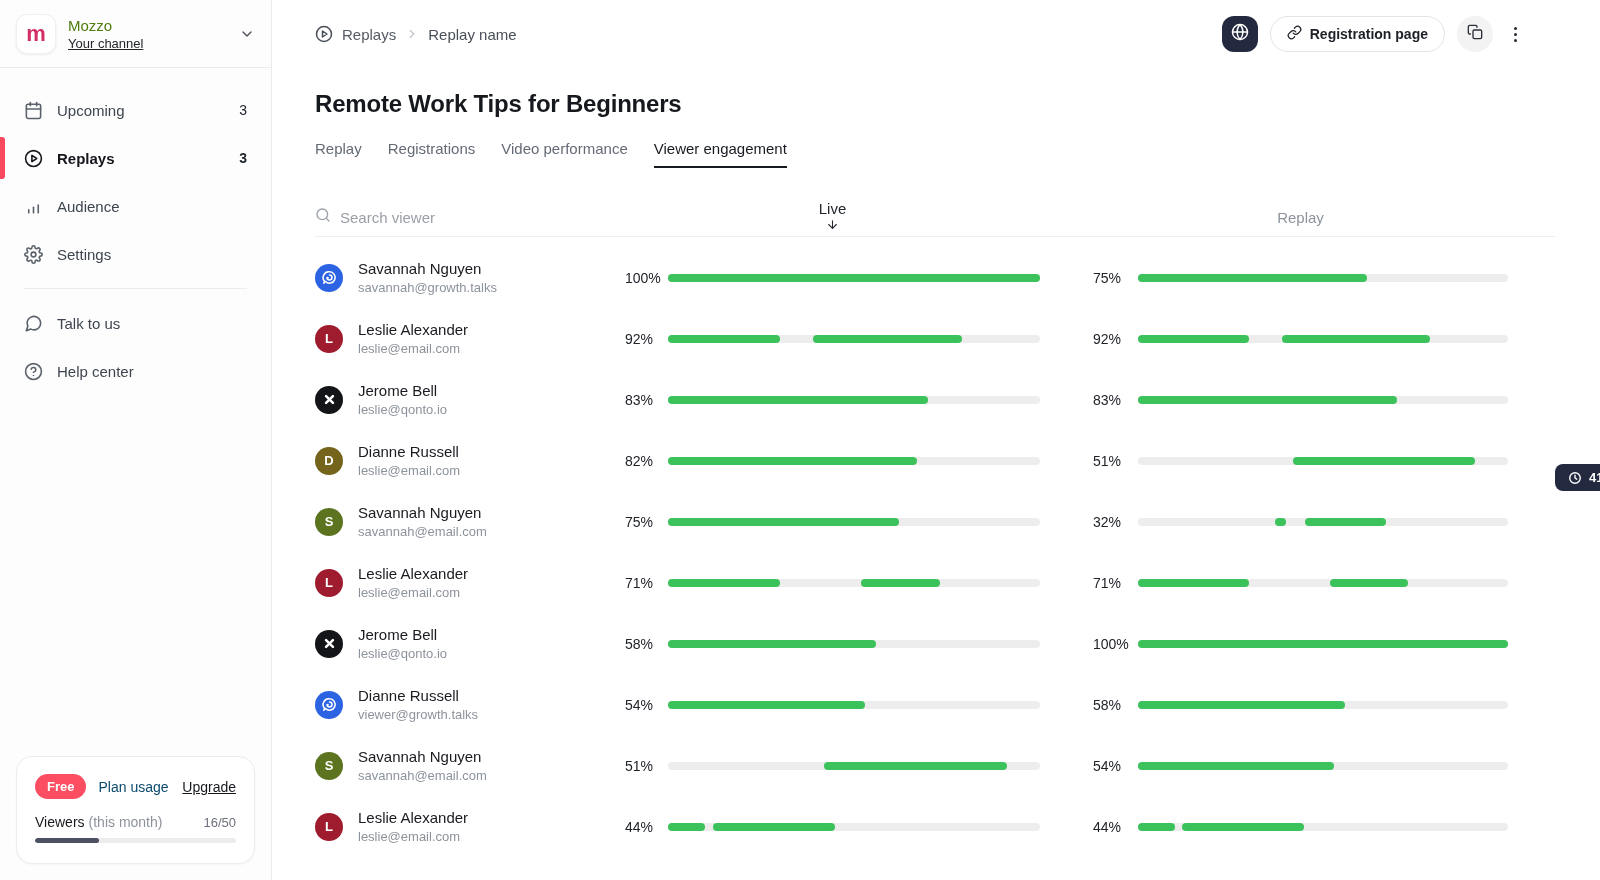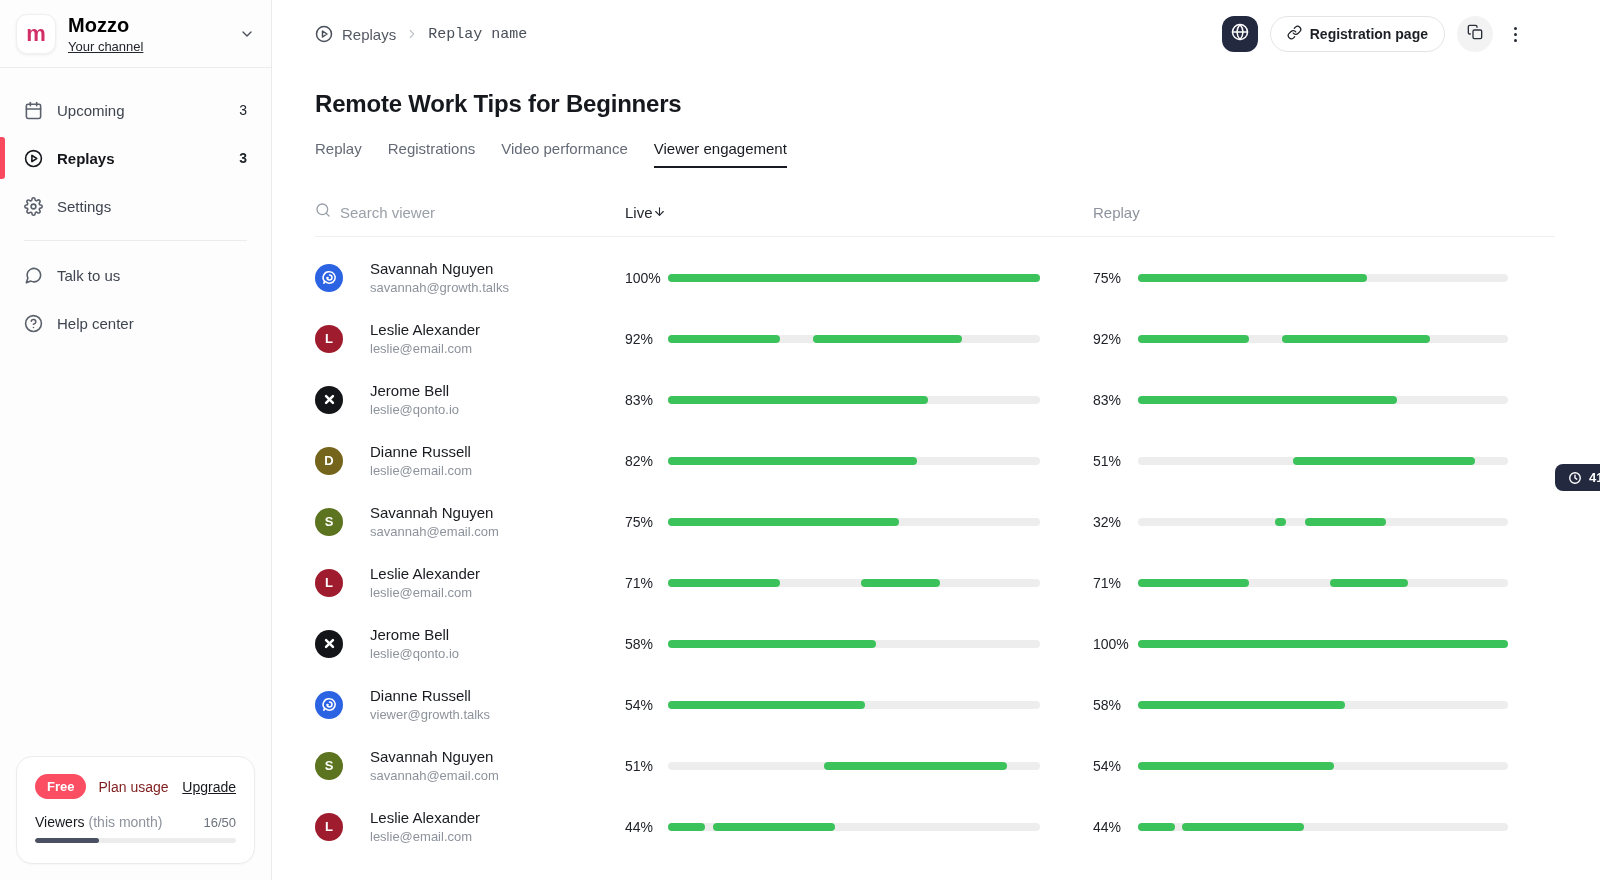--- a/index.html
+++ b/index.html
@@ -10,21 +10,21 @@
   .app { display:flex; width:1600px; height:880px; }
 
   
   .sidebar { width:272px; min-width:272px; height:100%; background:#fdfdfd;
              border-right:1px solid #ebebeb; display:flex; flex-direction:column; position:relative; }
   .channel { display:flex; align-items:center; padding:14px 16px 13px 16px; gap:12px; cursor:pointer; }
   .logo { width:40px; height:40px; border-radius:11px; background:#ffffff; border:1px solid #f0f0f0;
           box-shadow:0 1px 3px rgba(0,0,0,.07); display:flex; align-items:center; justify-content:center;
           font-weight:bold; font-size:22px; color:#d22f66; }
   .channel-text { flex:1; }
-  .channel-name { font-size:20px; font-weight:bold; color:#000000; }
+  .channel-name { font-size:15px; font-weight:normal; color:#4d7c0f; }
   .channel-sub { font-size:13px; color:#23262c; text-decoration:underline; margin-top:2px; }
   .chev { color:#4a4f58; display:flex; }
   .divider { height:1px; background:#ececec; }
   .divider.inset { margin:10px 24px; }
 
   .nav { padding-top:18px; }
   .nav-item { position:relative; display:flex; align-items:center; height:48px; padding:0 24px; gap:14px;
               font-size:15px; color:#3e4550; cursor:pointer; }
   .nav-item .ic { display:flex; color:#5a616b; }
   .nav-item .count { margin-left:auto; font-size:14px; color:#20242b; }
@@ -32,35 +32,35 @@
   .nav-item.active .ic { color:#15171c; }
   .nav-item.active::before { content:""; position:absolute; left:0; top:3px; bottom:3px; width:5px;
                              background:#f8495e; border-radius:0 3px 3px 0; }
 
   .plan-card { position:absolute; left:16px; right:16px; bottom:16px; background:#ffffff;
                border:1px solid #ececec; border-radius:16px; padding:17px 18px 20px 18px;
                box-shadow:0 1px 2px rgba(0,0,0,.03); }
   .plan-top { display:flex; align-items:center; gap:12px; }
   .plan-badge { background:#fb4e63; color:#fff; font-size:13px; font-weight:bold;
                 padding:5px 12px; border-radius:999px; }
-  .plan-title { font-size:14px; color:#7f1d1d; }
+  .plan-title { font-size:14px; color:#0c4a6e; }
   .plan-upgrade { margin-left:auto; font-size:14px; color:#16191f; text-decoration:underline; cursor:pointer; }
   .meter { margin-top:15px; }
   .meter-row { display:flex; align-items:baseline; font-size:14px; color:#17191e; }
   .meter-suffix { color:#8d939c; margin-left:4px; }
   .meter-val { margin-left:auto; font-size:13px; color:#6c727c; }
   .meter-track { margin-top:8px; height:5px; border-radius:3px; background:#ececec; overflow:hidden; }
   .meter-fill { height:100%; border-radius:3px; background:#4b5162; }
 
   
   .main { flex:1; position:relative; padding:16px 45px 0 43px; }
   .topbar { display:flex; align-items:center; justify-content:space-between; height:36px; }
   .crumbs { display:flex; align-items:center; gap:9px; font-size:15px; color:#545a64; }
   .crumb { cursor:pointer; }
-  .crumb.current { color:#494f59;font-family:Liberation Mono, monospace; }
+  .crumb.current { color:#494f59; }
   .crumb-sep { color:#c0c4ca; display:flex; }
   .crumb-ic { display:flex; color:#494f59; }
   .actions { display:flex; align-items:center; gap:12px; margin-right:30px; }
   .btn-globe { width:36px; height:36px; border-radius:12px; background:#232a40; display:flex;
                align-items:center; justify-content:center; color:#fff; cursor:pointer; }
   .btn-pill { height:36px; display:flex; align-items:center; gap:8px; padding:0 16px;
               border:1px solid #e3e4e7; border-radius:999px; background:#fff; font-size:14px;
               font-weight:bold; color:#1c2026; cursor:pointer; }
   .btn-copy { width:36px; height:36px; border-radius:999px; background:#f3f3f4; display:flex;
               align-items:center; justify-content:center; color:#2a2f38; cursor:pointer; }
@@ -75,30 +75,30 @@
   .tab.active { color:#181b21; border-bottom:2px solid #181b21; }
 
   
   .table { width:1240px; margin-top:32px; }
   .tgrid { display:grid; grid-template-columns:310px 43px 372px 53px 45px 370px; align-items:center; }
   .thead { height:24px; }
   .search { display:flex; align-items:center; gap:9px; color:#9aa0a8; }
   .search input { border:none; outline:none; background:transparent; font-size:15px; width:180px;
                   font-family:"Liberation Sans", sans-serif; color:#3a3f48; }
   .search input::placeholder { color:#9aa0a8; }
-  .colhead { font-size:15px; display:flex; align-items:center; gap:0; cursor:pointer; }
+  .colhead { font-size:15px; display:flex; align-items:center; gap:0; cursor:pointer;flex-direction:column; }
   .colhead.live { grid-column:2/4; color:#23272e; }
   .colhead.replay { grid-column:5/7; color:#8d939d; }
   .thead-divider { height:1px; background:#efefef; margin-top:12px; }
 
   .rows { padding-top:10px; }
   .trow { height:61px; position:relative; cursor:pointer; }
   .trow.hl::before { content:""; position:absolute; left:-14px; right:-22px; top:0; bottom:0;
                      background:#f6f6f7; border-radius:12px; z-index:-1; }
-  .cell-viewer { display:flex; align-items:center; gap:27px; }
+  .cell-viewer { display:flex; align-items:center; gap:15px; }
   .avatar { width:28px; height:28px; border-radius:50%; display:flex; align-items:center;
             justify-content:center; color:#fff; font-size:13px; font-weight:bold; flex:none; }
   .avatar svg { display:none; }
   .vname { font-size:15px; color:#191b20; }
   .vemail { font-size:13px; color:#8d939c; margin-top:3px; }
   .pct { font-size:14px; color:#20232a; }
   .bar { position:relative; height:8px; border-radius:4px; background:#ededed; }
   .seg { position:absolute; top:0; height:8px; border-radius:4px; background:#3cc25a; }
 
   
@@ -148,20 +148,31 @@
               <circle cx="12" cy="12" r="10"></circle>
               <polygon points="10 8 16 12 10 16 10 8"></polygon>
             </svg>
         </span>
         <span>Replays</span>
         <span class="count">3</span>
       </div>
       <div class="nav-item">
         <span class="ic">
           <svg width="19" height="19" viewBox="0 0 24 24" fill="none" stroke="currentColor" stroke-width="2" stroke-linecap="round" stroke-linejoin="round">
+              <line x1="18" y1="20" x2="18" y2="10"></line>
+              <line x1="12" y1="20" x2="12" y2="13"></line>
+              <line x1="6" y1="20" x2="6" y2="16"></line>
+            </svg>
+        </span>
+        <span>Audience</span>
+        <span class="count"></span>
+      </div>
+      <div class="nav-item">
+        <span class="ic">
+          <svg width="19" height="19" viewBox="0 0 24 24" fill="none" stroke="currentColor" stroke-width="2" stroke-linecap="round" stroke-linejoin="round">
               <circle cx="12" cy="12" r="3"></circle>
               <path d="M19.4 15a1.65 1.65 0 0 0 .33 1.82l.06.06a2 2 0 0 1 0 2.83 2 2 0 0 1-2.83 0l-.06-.06a1.65 1.65 0 0 0-1.82-.33 1.65 1.65 0 0 0-1 1.51V21a2 2 0 0 1-2 2 2 2 0 0 1-2-2v-.09A1.65 1.65 0 0 0 9 19.4a1.65 1.65 0 0 0-1.82.33l-.06.06a2 2 0 0 1-2.83 0 2 2 0 0 1 0-2.83l.06-.06a1.65 1.65 0 0 0 .33-1.82 1.65 1.65 0 0 0-1.51-1H3a2 2 0 0 1-2-2 2 2 0 0 1 2-2h.09A1.65 1.65 0 0 0 4.6 9a1.65 1.65 0 0 0-.33-1.82l-.06-.06a2 2 0 0 1 0-2.83 2 2 0 0 1 2.83 0l.06.06a1.65 1.65 0 0 0 1.82.33H9a1.65 1.65 0 0 0 1-1.51V3a2 2 0 0 1 2-2 2 2 0 0 1 2 2v.09a1.65 1.65 0 0 0 1 1.51 1.65 1.65 0 0 0 1.82-.33l.06-.06a2 2 0 0 1 2.83 0 2 2 0 0 1 0 2.83l-.06.06a1.65 1.65 0 0 0-.33 1.82V9a1.65 1.65 0 0 0 1.51 1H21a2 2 0 0 1 2 2 2 2 0 0 1-2 2h-.09a1.65 1.65 0 0 0-1.51 1z"></path>
             </svg>
         </span>
         <span>Settings</span>
       </div>
 
       <div class="divider inset"></div>
 
       <div class="nav-item">

